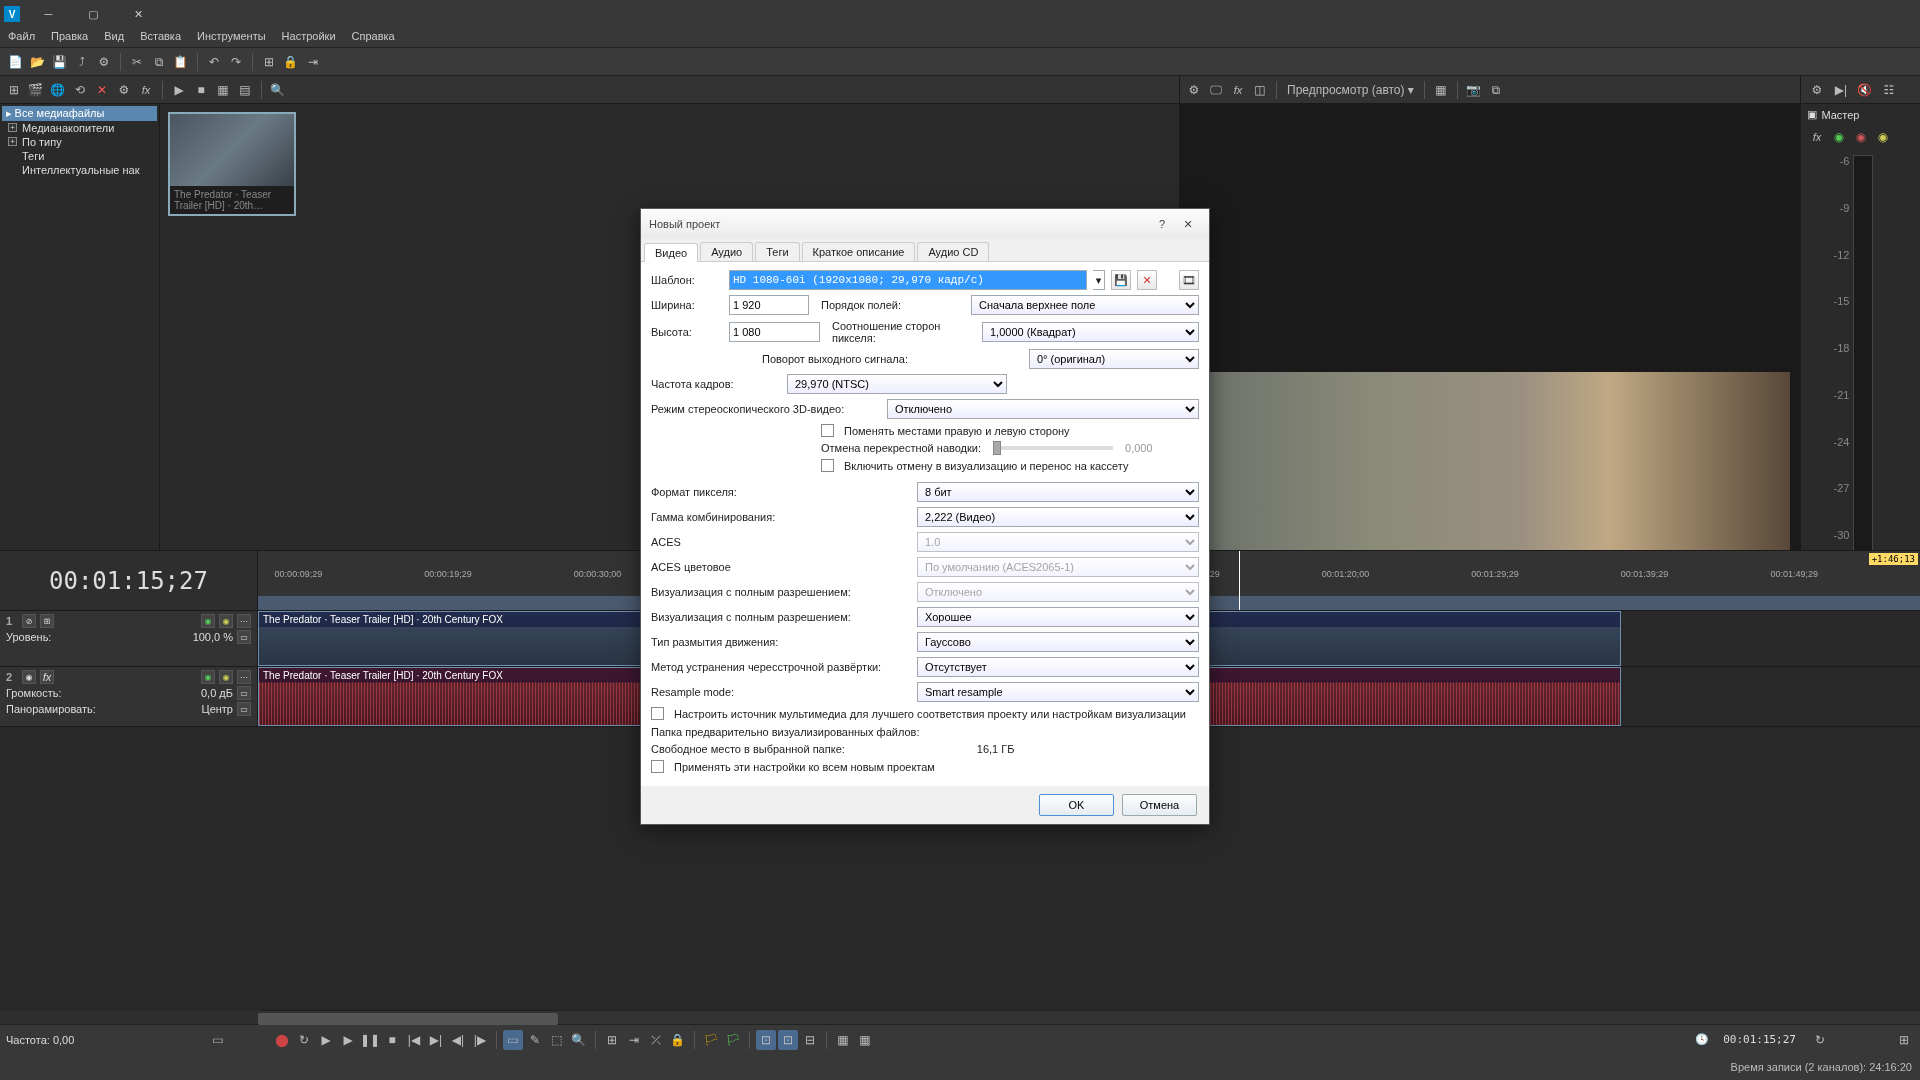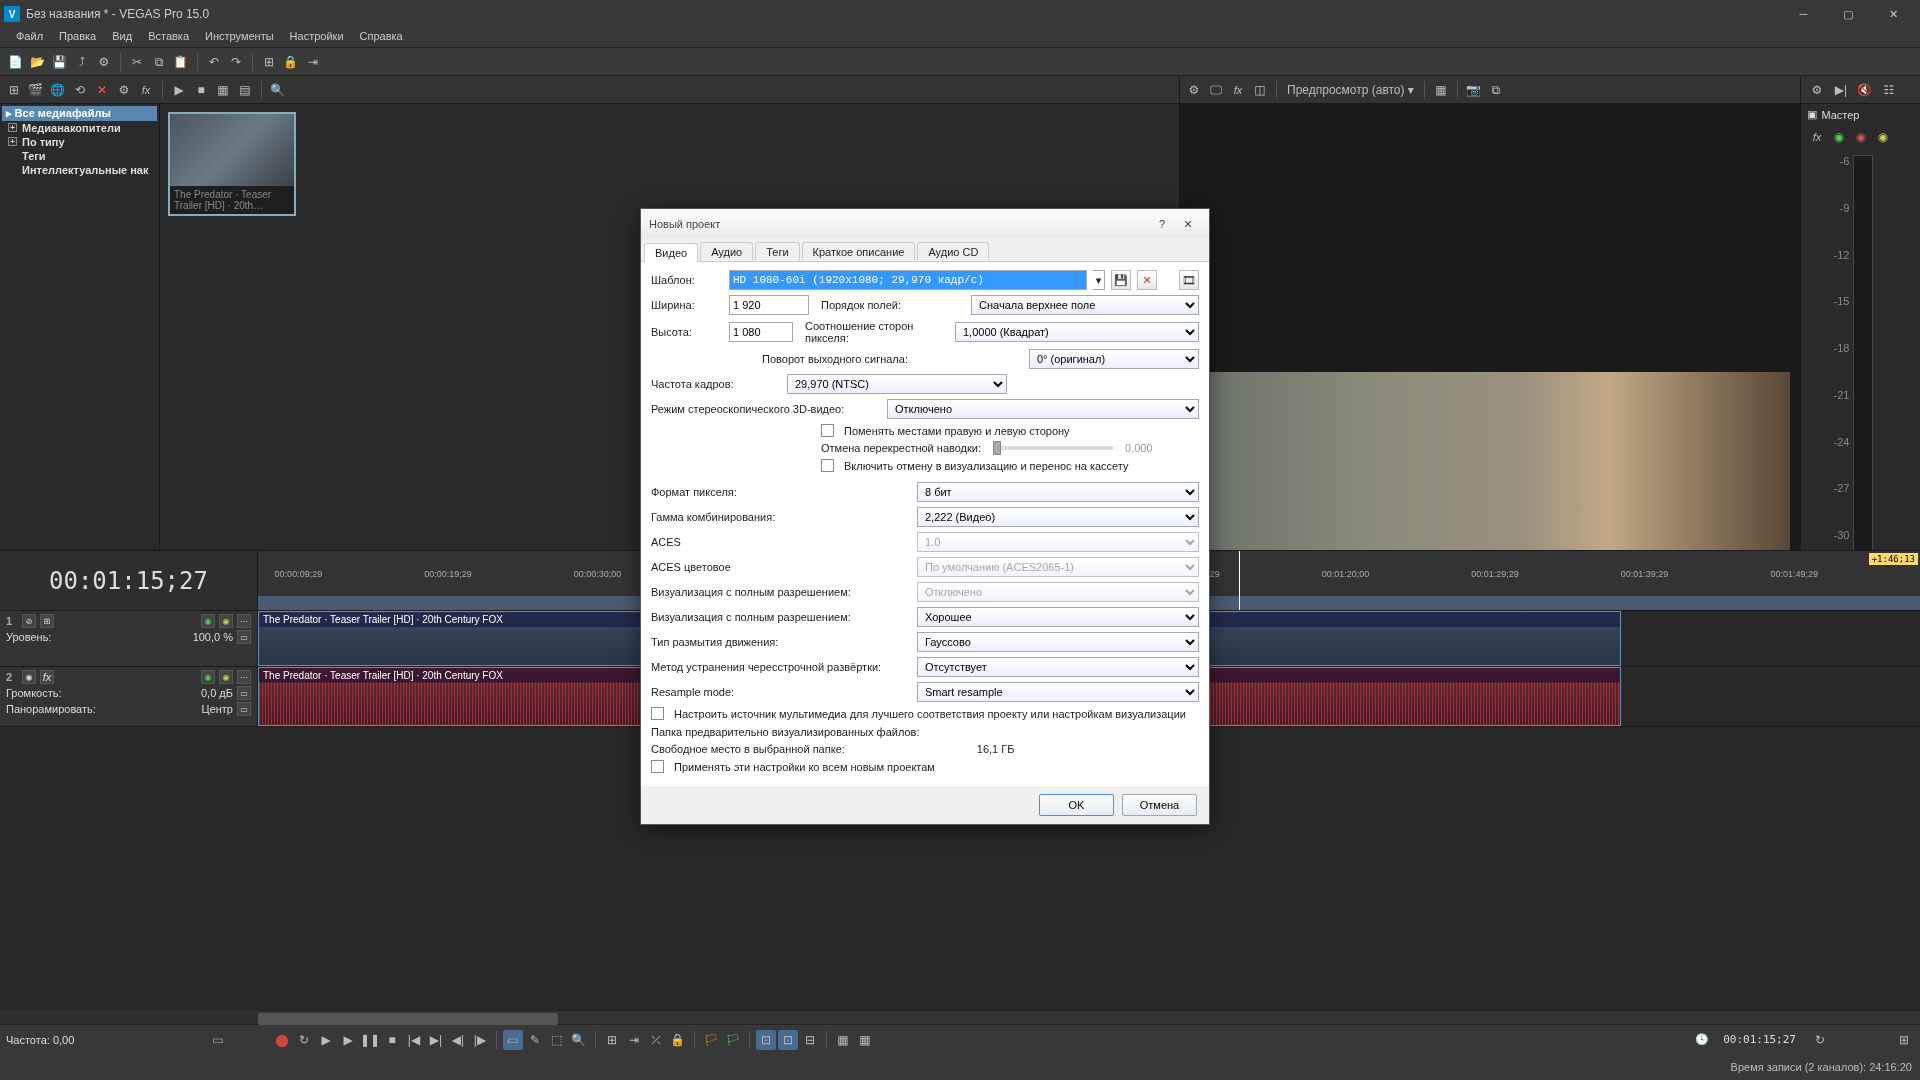--- a/index.html
+++ b/index.html
@@ -2,32 +2,32 @@
 <html><head>
 <meta charset="utf-8">
 <style>
 * { margin:0; padding:0; box-sizing:border-box; font-family:"Segoe UI",Tahoma,sans-serif; font-size:11px; }
 body { background:#3a3a3a; color:#ddd; width:1920px; height:1080px; overflow:hidden; position:relative; }
 .titlebar { height:28px; background:#383838; display:flex; align-items:center; padding:0 4px; }
 .app-icon { width:16px; height:16px; background:#0088cc; margin-right:6px; display:flex; align-items:center; justify-content:center; color:#fff; font-weight:bold; font-size:10px; }
 .title-text { flex:1; color:#ccc; font-size:12px; }
 .win-btns { display:flex; }
 .win-btn { width:45px; height:28px; display:flex; align-items:center; justify-content:center; color:#ccc; }
-.menubar { height:20px; background:#383838; display:flex; padding-left:8px; border-bottom:1px solid #222; }
+.menubar { height:20px; background:#383838; display:flex; padding-left:0; border-bottom:1px solid #222; }
 .menu-item { padding:2px 8px; color:#ccc; }
 .toolbar { height:28px; background:#3a3a3a; display:flex; align-items:center; padding:0 6px; gap:2px; border-bottom:1px solid #222; }
 .t-btn { width:20px; height:20px; display:flex; align-items:center; justify-content:center; color:#bbb; font-size:12px; border-radius:2px; }
 .t-sep { width:1px; height:18px; background:#555; margin:0 4px; }
 .main-area { display:flex; height:calc(100% - 28px - 20px - 28px - 26px); }
 .left-panel { width:1180px; display:flex; flex-direction:column; background:#2e2e2e; border-right:1px solid #1a1a1a; }
 .right-panel { flex:1; display:flex; flex-direction:column; background:#2e2e2e; }
 .sub-toolbar { height:28px; background:#333; display:flex; align-items:center; gap:2px; padding:0 4px; border-bottom:1px solid #1a1a1a; }
 .media-area { display:flex; flex:1; overflow:hidden; }
 .tree { width:160px; background:#2a2a2a; border-right:1px solid #1a1a1a; padding:2px; }
-.tree-item { padding:1px 4px 1px 20px; color:#ddd; font-size:11px; position:relative;font-weight:bold; }
+.tree-item { padding:1px 4px 1px 20px; color:#ddd; font-size:11px; position:relative; }
 .tree-item.root { padding-left:4px; background:#5a87b0; color:#fff; }
 .tree-item .exp { position:absolute; left:6px; top:2px; width:9px; height:9px; border:1px solid #888; font-size:8px; line-height:7px; text-align:center; background:#333; }
 .thumbs { flex:1; background:#2a2a2a; padding:8px; position:relative; }
 .thumb { width:128px; border:2px solid #8ab; background:#1e1e1e; }
 .thumb-img { height:72px; background:linear-gradient(135deg,#4a5560 0%,#6a7a85 50%,#3a4048 100%); }
 .thumb-label { padding:3px 4px; color:#888; font-size:10px; height:28px; overflow:hidden; }
 .scroll-h { height:16px; background:#333; border-top:1px solid #222; position:relative; }
 .scroll-h-thumb { position:absolute; left:0; top:2px; height:12px; width:120px; background:#555; border-radius:2px; }
 .info-bar { height:26px; background:#383838; color:#bbb; font-size:10px; padding:2px 8px; line-height:11px; overflow:hidden; }
 .tabs { height:22px; background:#383838; display:flex; align-items:end; border-bottom:1px solid #222; }
@@ -90,21 +90,20 @@
 .slider-w .kn { position:absolute; left:0; top:-5px; width:8px; height:14px; background:#aaa; border:1px solid #888; }
 .dlg-btns { display:flex; justify-content:flex-end; gap:8px; padding:8px 12px; background:#f0f0f0; }
 .dlg-btn { min-width:75px; height:22px; border:1px solid #9aa; background:linear-gradient(#fdfdfd,#e4ecf4); border-radius:2px; }
 .dlg-btn.primary { border:1px solid #4b90d8; }
 </style>
 </head>
 <body>
 
 <div class="titlebar">
   <div class="app-icon">V</div>
-  <div class="title-text">Без названия * - VEGAS Pro 15.0</div>
   <div class="win-btns">
     <div class="win-btn">─</div>
     <div class="win-btn">▢</div>
     <div class="win-btn">✕</div>
   </div>
 </div>
 
 <div class="menubar">
   <div class="menu-item">Файл</div>
   <div class="menu-item">Правка</div>
@@ -443,21 +442,21 @@
       <span class="iconbtn">🎞</span>
     </div>
     <div class="frow">
       <label style="width:72px">Ширина:</label>
       <input class="inp" style="width: 80px;" value="1 920">
       <label style="width:150px;padding-left:6px">Порядок полей:</label>
       <select class="sel" style="flex:1"><option>Сначала верхнее поле</option></select>
     </div>
     <div class="frow">
       <label style="width:72px">Высота:</label>
-      <input class="inp" style="width: 64px;" value="1 080">
+      <input class="inp" style="width: 91px;" value="1 080">
       <label style="width:150px;padding-left:6px">Соотношение сторон пикселя:</label>
       <select class="sel" style="flex:1"><option>1,0000 (Квадрат)</option></select>
     </div>
     <div class="frow">
       <label class="lbl-r">Поворот выходного сигнала:</label>
       <select class="sel" style="width:170px"><option>0° (оригинал)</option></select>
     </div>
     <div class="frow">
       <label style="width:130px">Частота кадров:</label>
       <select class="sel" style="width:220px"><option>29,970 (NTSC)</option></select>

